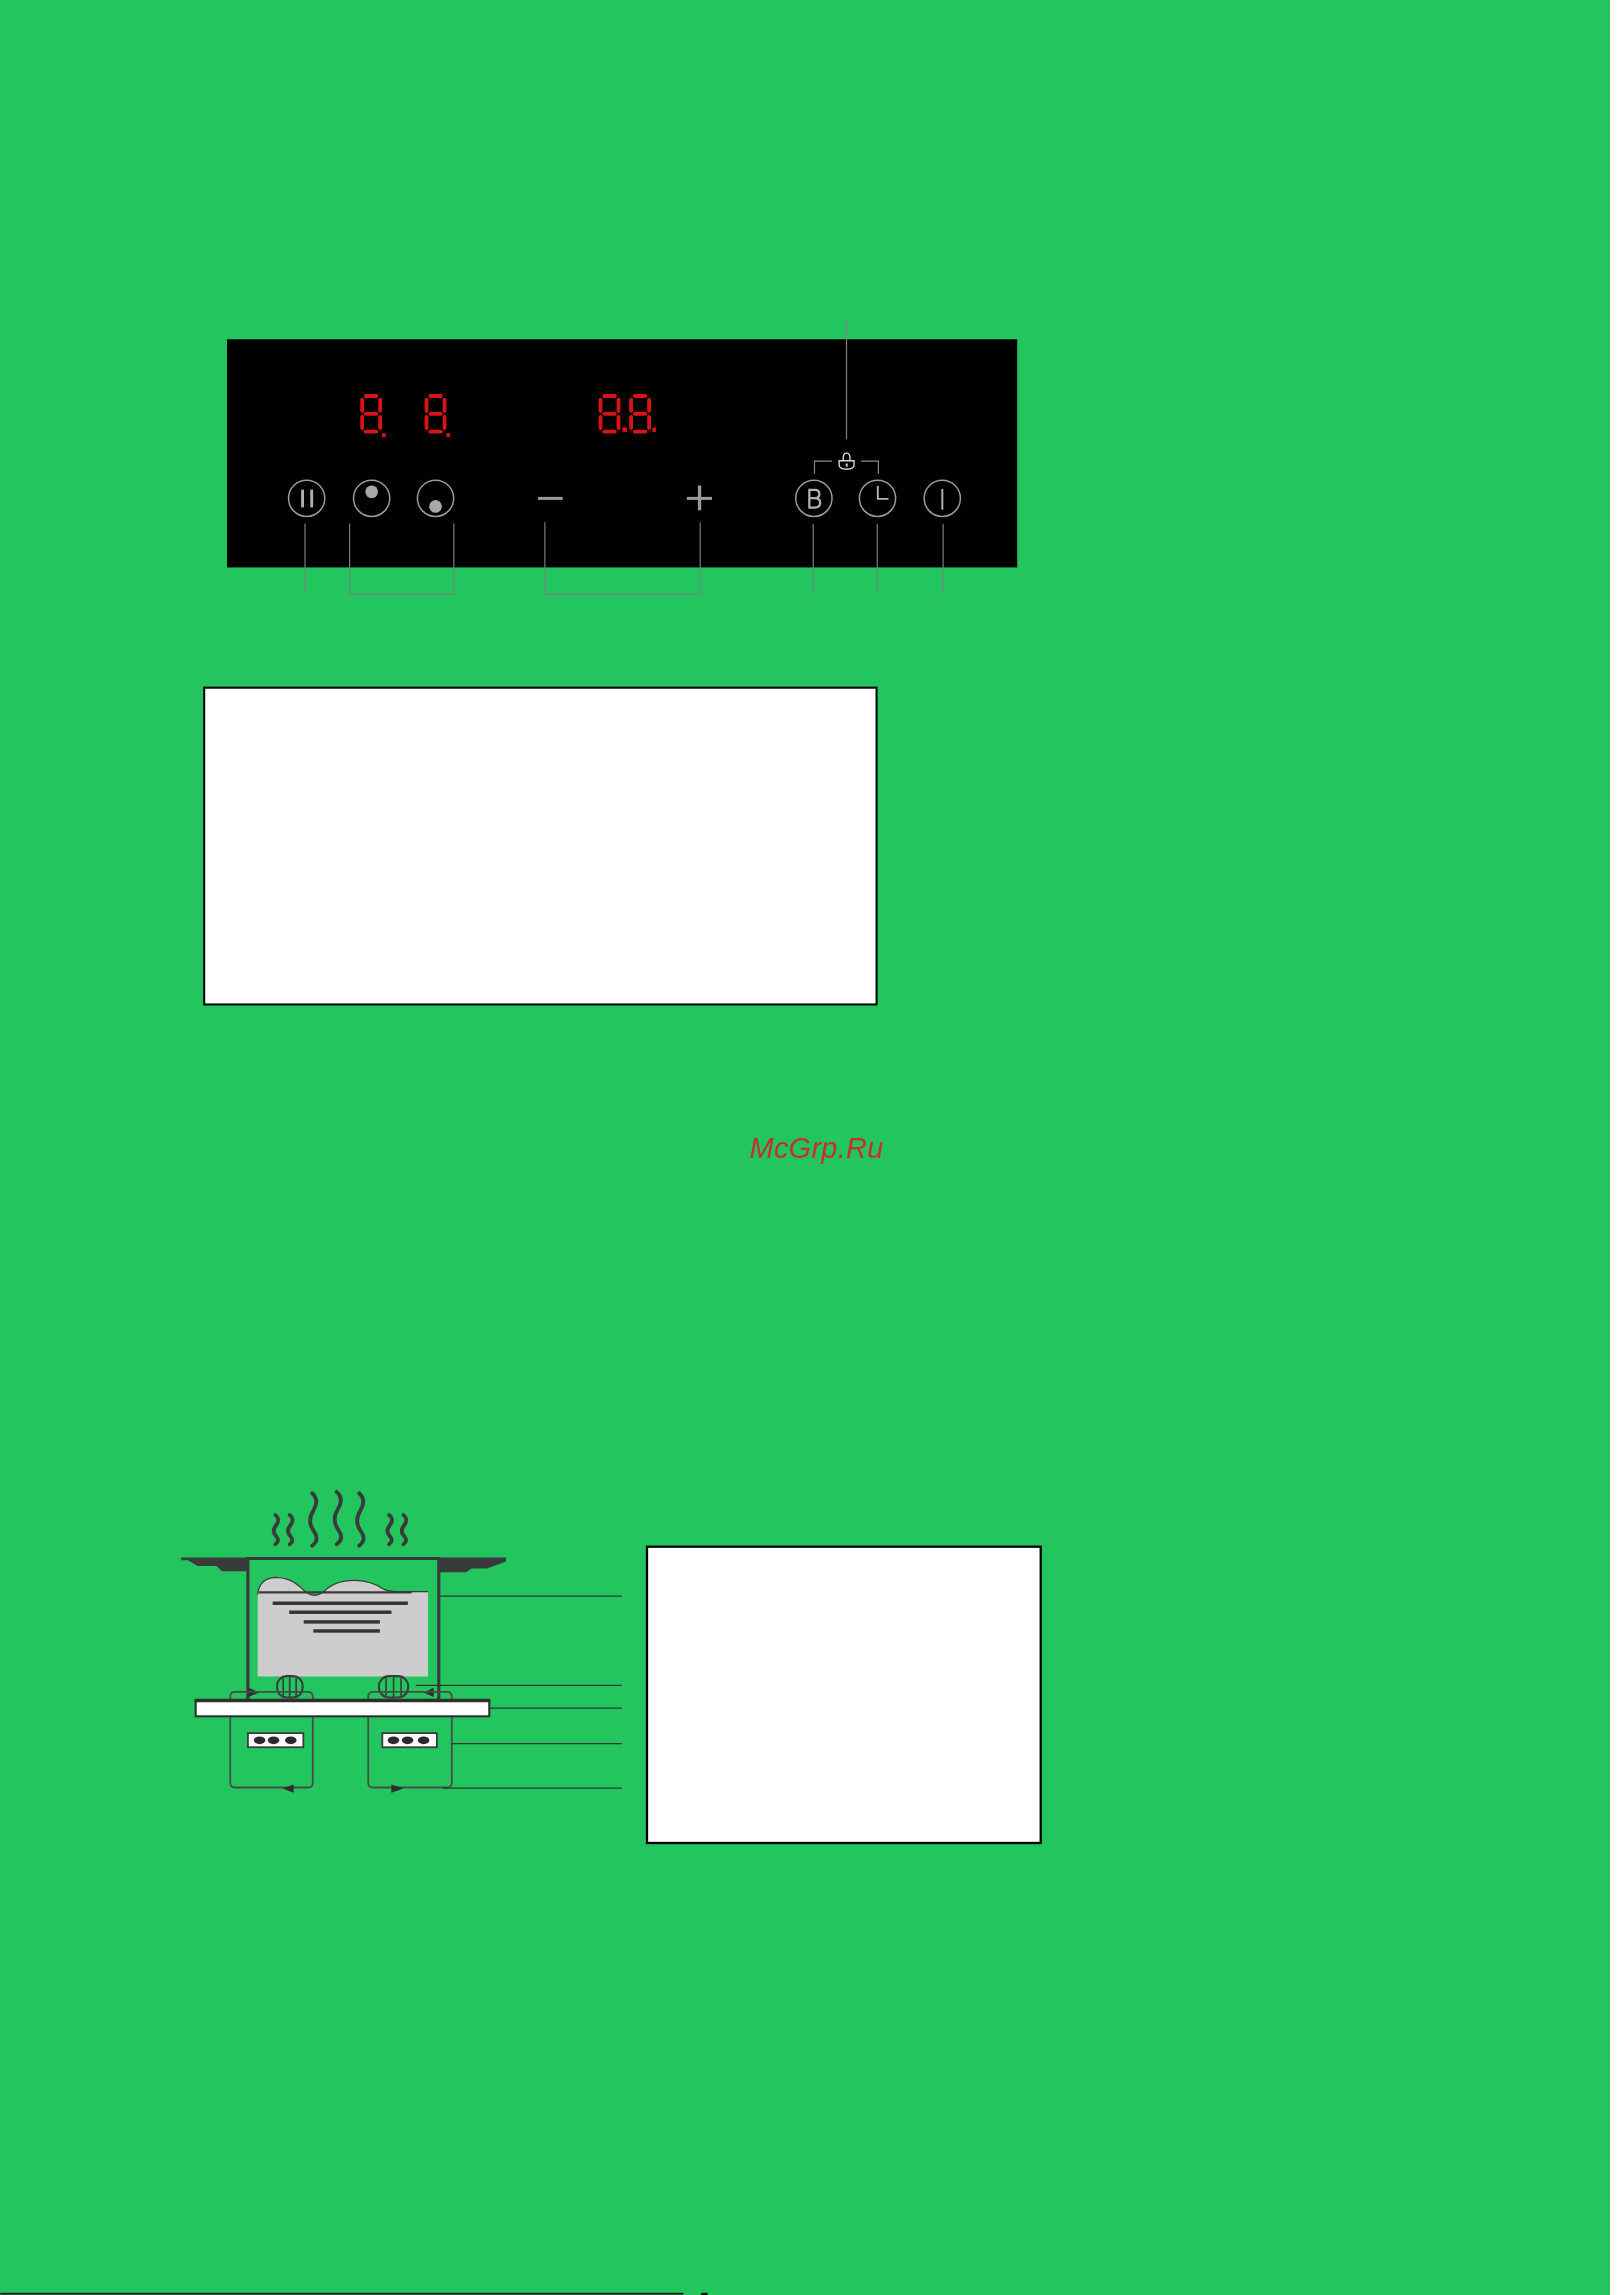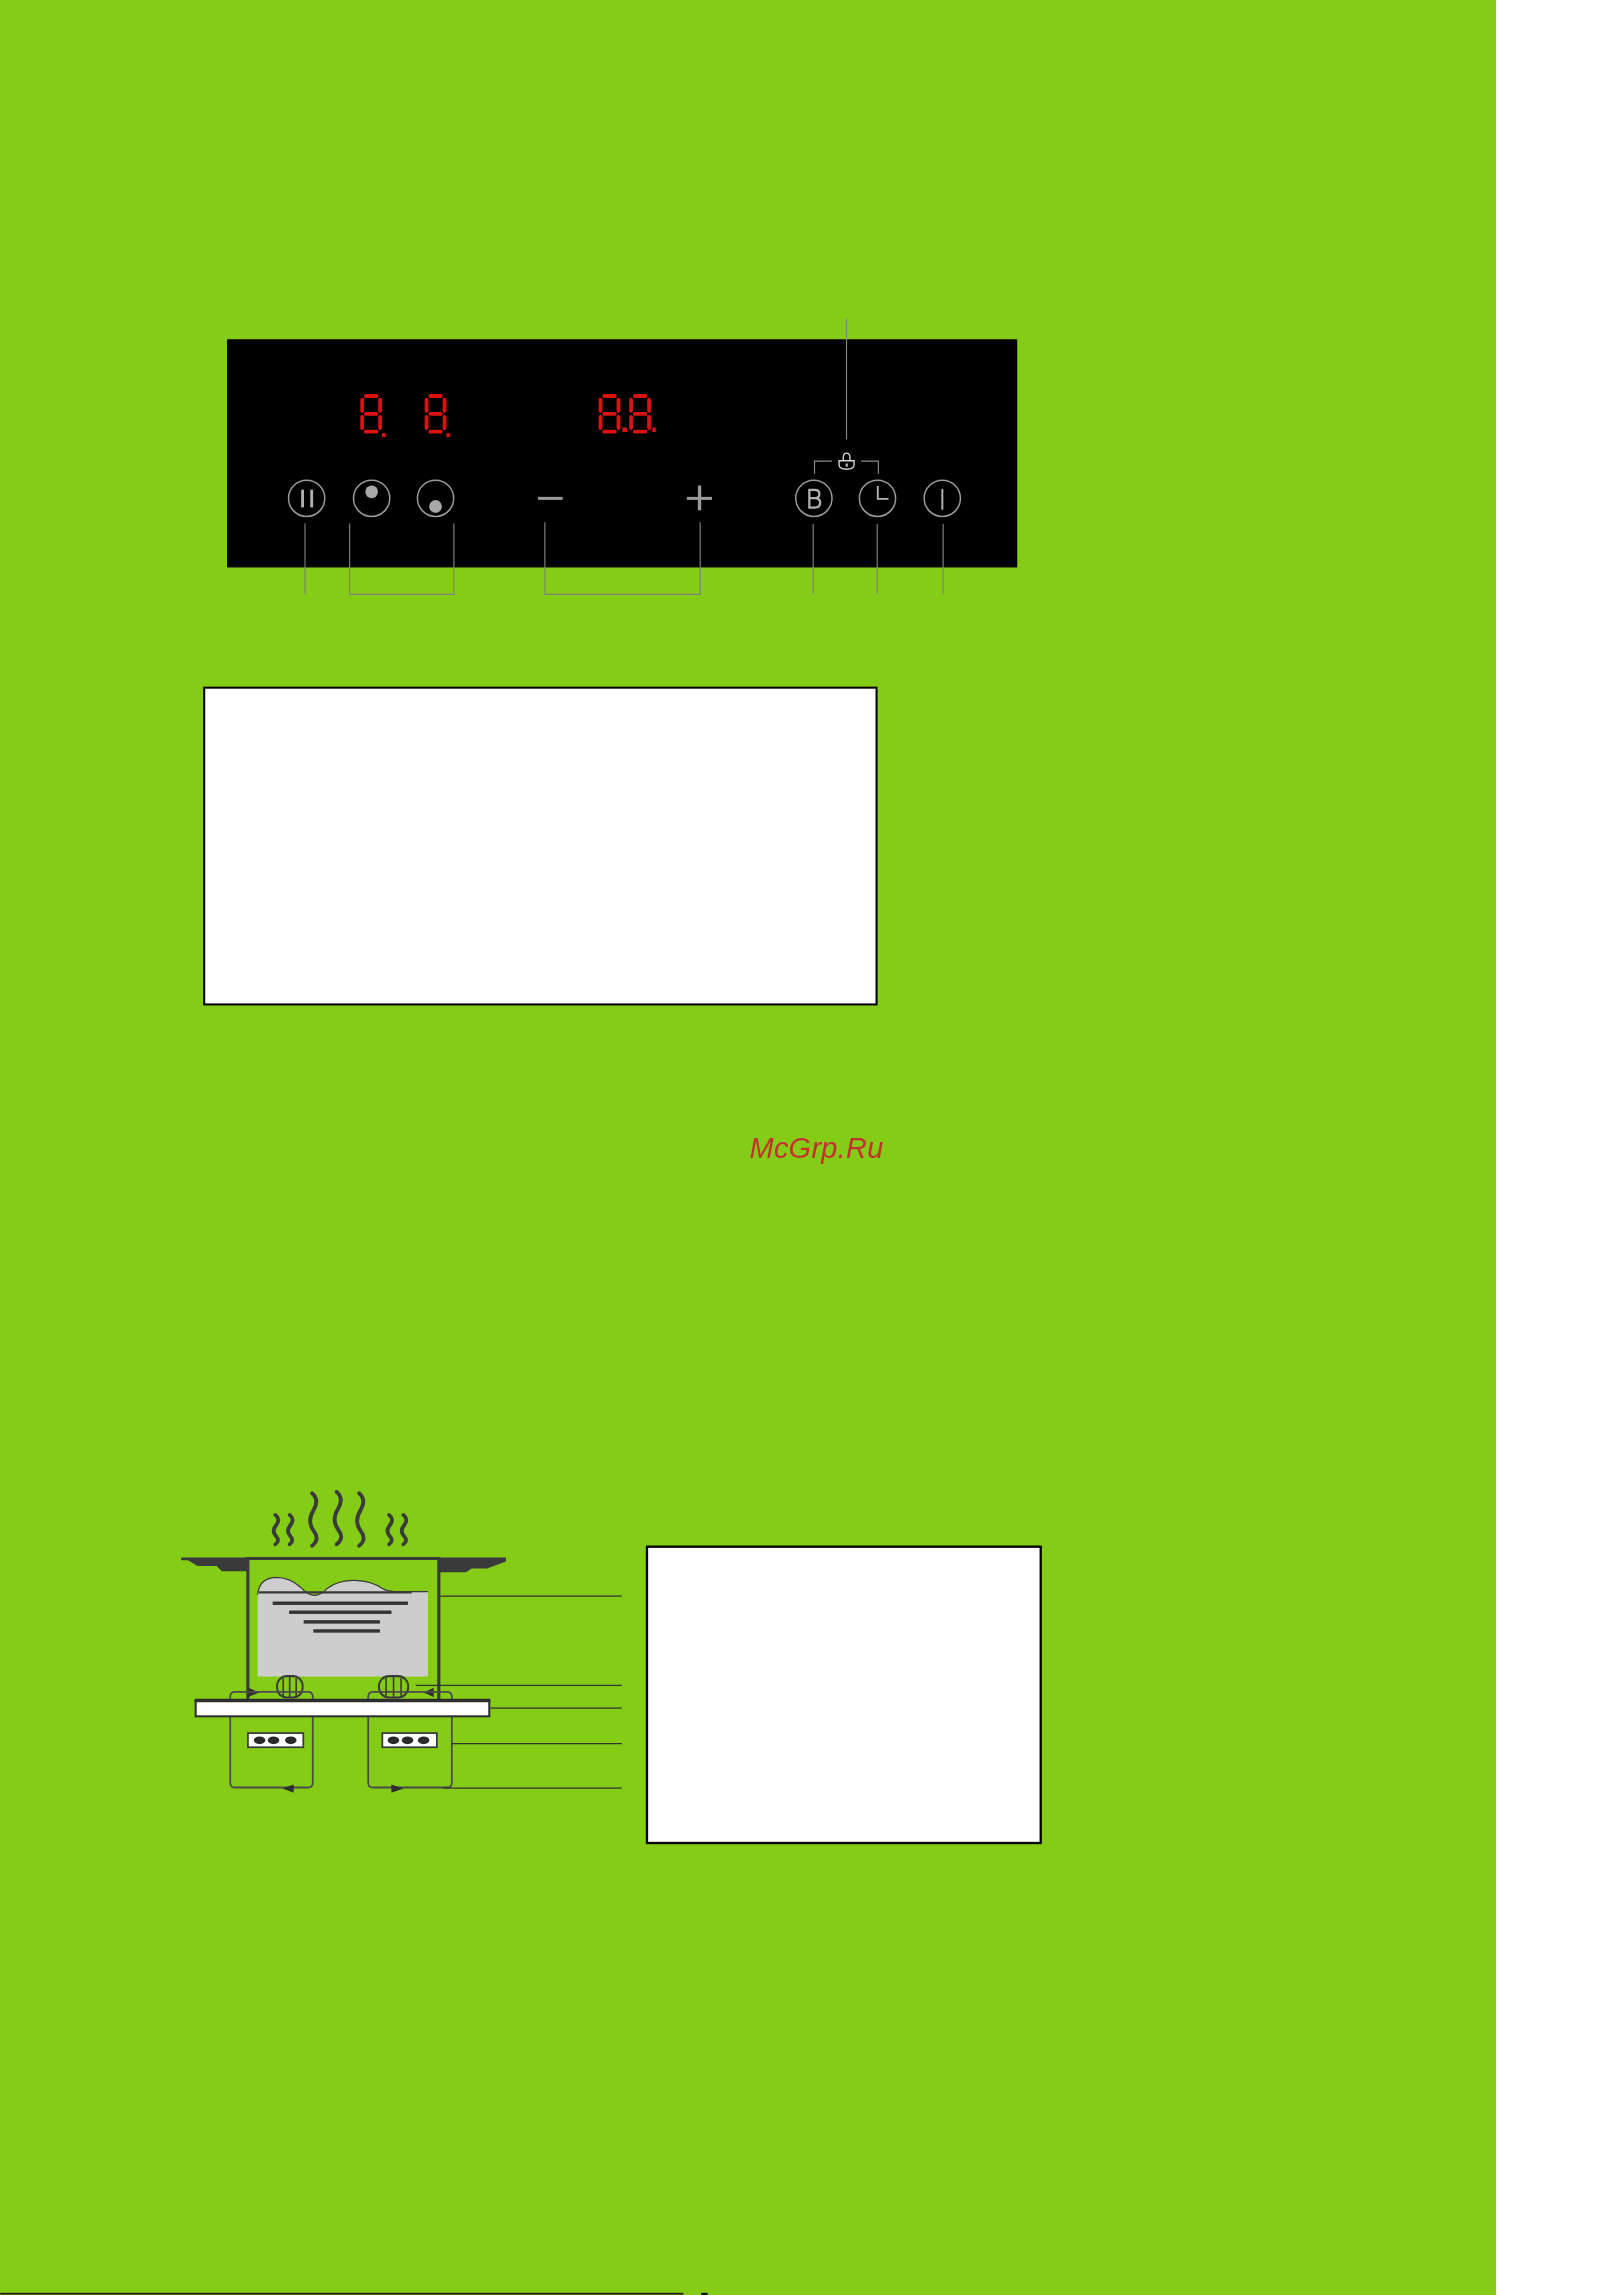--- a/index.html
+++ b/index.html
@@ -1,17 +1,17 @@
 <!DOCTYPE html>
 <html style="font-size:11px"><head>
 <meta charset="utf-8">
 <style>
   html,body{margin:0;padding:0;background:#ffffff;}
   body{font-family:"Liberation Sans", sans-serif;}
-  #page{position:relative;width:1496px;height:2295px;background:#84cc16;overflow:hidden;}
+  #page{position:relative;width:1610px;height:2295px;background:#22c55e;overflow:hidden;}
 </style>
 </head>
 <body>
 <div id="page">
 <svg width="1623" height="2295" viewBox="0 0 2382 3369">
 <defs>
   <g id="seg8" stroke="#db1212" stroke-width="5.6" stroke-linecap="round" fill="none">
     <path d="M8.2 2.8 H23.8"></path>
     <path d="M2.8 8.2 V24.6"></path>
     <path d="M29.2 8.2 V24.6"></path>

